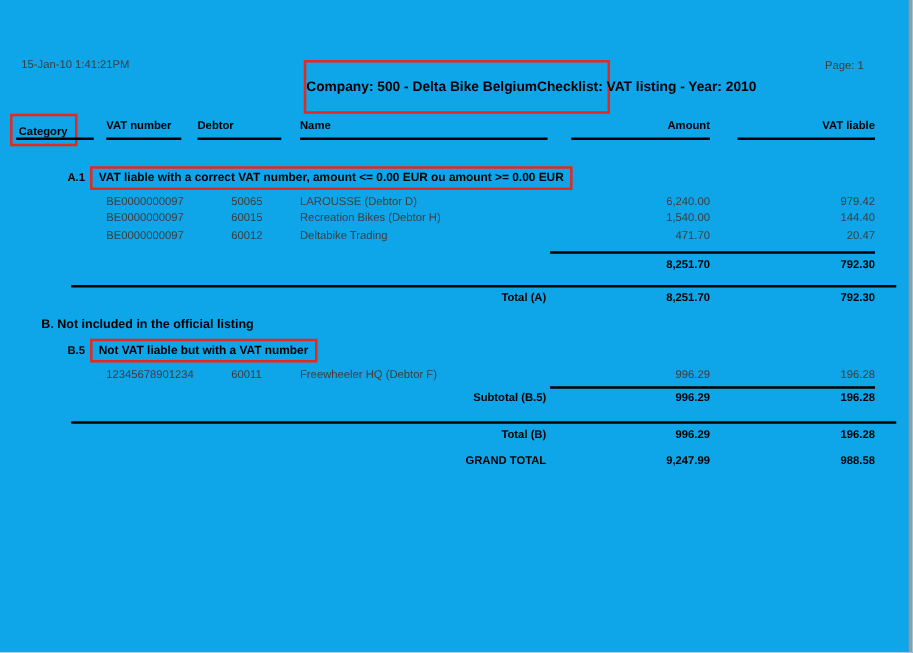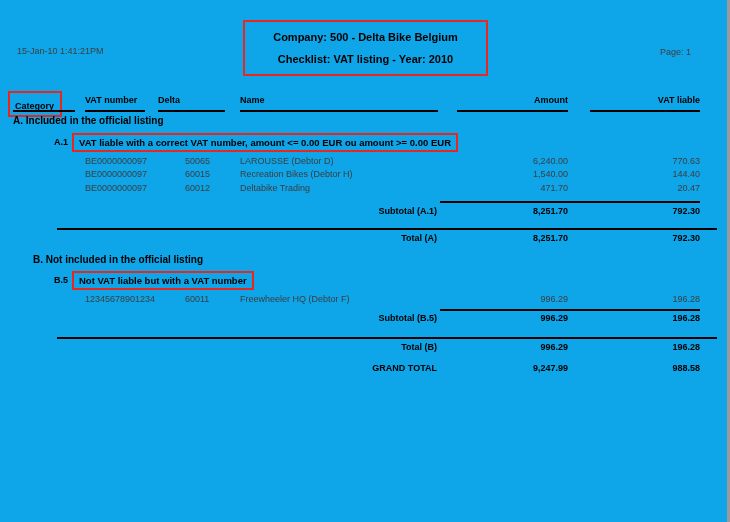--- a/index.html
+++ b/index.html
@@ -15,22 +15,22 @@
     overflow:hidden;border-right:3px solid var(--edge);box-sizing:border-box;
   }
   .abs{position:absolute;white-space:nowrap;}
   .txt{font-size:9px;color:var(--soft);line-height:11px;}
   .b{font-weight:bold;color:var(--ink);}
   .hd{font-size:9px;font-weight:bold;color:var(--ink);line-height:11px;}
   .sec{font-size:10px;font-weight:bold;color:var(--ink);}
   .rule{position:absolute;background:#000;height:2px;}
   .redbox{border:2px solid var(--red);}
   .titlebox{
-    left:243px;top:20px;width:245px;height:56px;
-    display:flex;flex-direction:column;justify-content:space-evenly;align-items:center;
+    left:243px;top:48px;width:245px;height:43px;
+    display:flex;flex-direction:row;justify-content:space-evenly;align-items:center;
     box-sizing:border-box;
   }
   .titlebox .line{font-size:11px;font-weight:bold;color:var(--ink);}
   .cat-head{left:8px;top:91px;padding:2px 6px 2px 5px;}
   .catbox{padding:2px 5px;font-size:9.5px;font-weight:bold;color:var(--ink);line-height:11px;}
   
   .col-vat{left:85px;}
   .col-debtor{left:185px;}
   .col-name{left:240px;}
   .col-amount{left:440px;width:128px;text-align:right;}
@@ -49,64 +49,62 @@
     <div class="line">Company: 500 - Delta Bike Belgium</div>
     <div class="line">Checklist: VAT listing - Year: 2010</div>
   </div>
 
   <div class="abs txt" style="right:36px;top:47px;">Page: 1</div>
 
   <div class="abs redbox cat-head">
     <span class="hd">Category</span>
   </div>
   <div class="abs hd col-vat" style="top:95px;">VAT number</div>
-  <div class="abs hd" style="left:158px;top:95px;">Delta</div>
+  <div class="abs hd" style="left:158px;top:95px;">Debtor</div>
   <div class="abs hd col-name" style="top:95px;">Name</div>
   <div class="abs hd col-amount" style="top:95px;">Amount</div>
   <div class="abs hd col-vatamt" style="top:95px;">VAT liable</div>
 
   <div class="rule" style="left:13px;top:110px;width:62px;"></div>
   <div class="rule" style="left:85px;top:110px;width:60px;"></div>
   <div class="rule" style="left:158px;top:110px;width:67px;"></div>
   <div class="rule" style="left:240px;top:110px;width:198px;"></div>
   <div class="rule" style="left:457px;top:110px;width:111px;"></div>
   <div class="rule" style="left:590px;top:110px;width:110px;"></div>
 
-  <div class="abs sec" style="left:13px;top:115px;">A.  Included in the official listing</div>
 
   <div class="abs hd col-code" style="top:137px;">A.1</div>
   <div class="abs redbox catbox" style="left:72px;top:133px;">
     <span>VAT liable with a correct VAT number, amount &lt;= 0.00 EUR ou amount &gt;= 0.00 EUR</span>
   </div>
 
   <div class="abs" style="top:156px;left:0;right:0;height:12px;">
     <div class="abs txt col-vat">BE0000000097</div>
     <div class="abs txt col-debtor">50065</div>
     <div class="abs txt col-name">LAROUSSE (Debtor D)</div>
     <div class="abs txt col-amount">6,240.00</div>
-    <div class="abs txt col-vatamt">770.63</div>
+    <div class="abs txt col-vatamt">979.42</div>
   </div>
   <div class="abs" style="top:169px;left:0;right:0;height:12px;">
     <div class="abs txt col-vat">BE0000000097</div>
     <div class="abs txt col-debtor">60015</div>
     <div class="abs txt col-name">Recreation Bikes (Debtor H)</div>
     <div class="abs txt col-amount">1,540.00</div>
     <div class="abs txt col-vatamt">144.40</div>
   </div>
   <div class="abs" style="top:183px;left:0;right:0;height:12px;">
     <div class="abs txt col-vat">BE0000000097</div>
     <div class="abs txt col-debtor">60012</div>
     <div class="abs txt col-name">Deltabike Trading</div>
     <div class="abs txt col-amount">471.70</div>
     <div class="abs txt col-vatamt">20.47</div>
   </div>
 
   <div class="rule" style="left:440px;top:201px;width:260px;height:1.5px;"></div>
   <div class="abs" style="top:206px;left:0;right:0;height:12px;">
-    <div class="abs txt b col-label">Subtotal (A.1)</div>
     <div class="abs txt b col-amount">8,251.70</div>
     <div class="abs txt b col-vatamt">792.30</div>
   </div>
 
   <div class="rule" style="left:57px;top:228px;width:660px;"></div>
   <div class="abs" style="top:233px;left:0;right:0;height:12px;">
     <div class="abs txt b col-label">Total (A)</div>
     <div class="abs txt b col-amount">8,251.70</div>
     <div class="abs txt b col-vatamt">792.30</div>
   </div>

